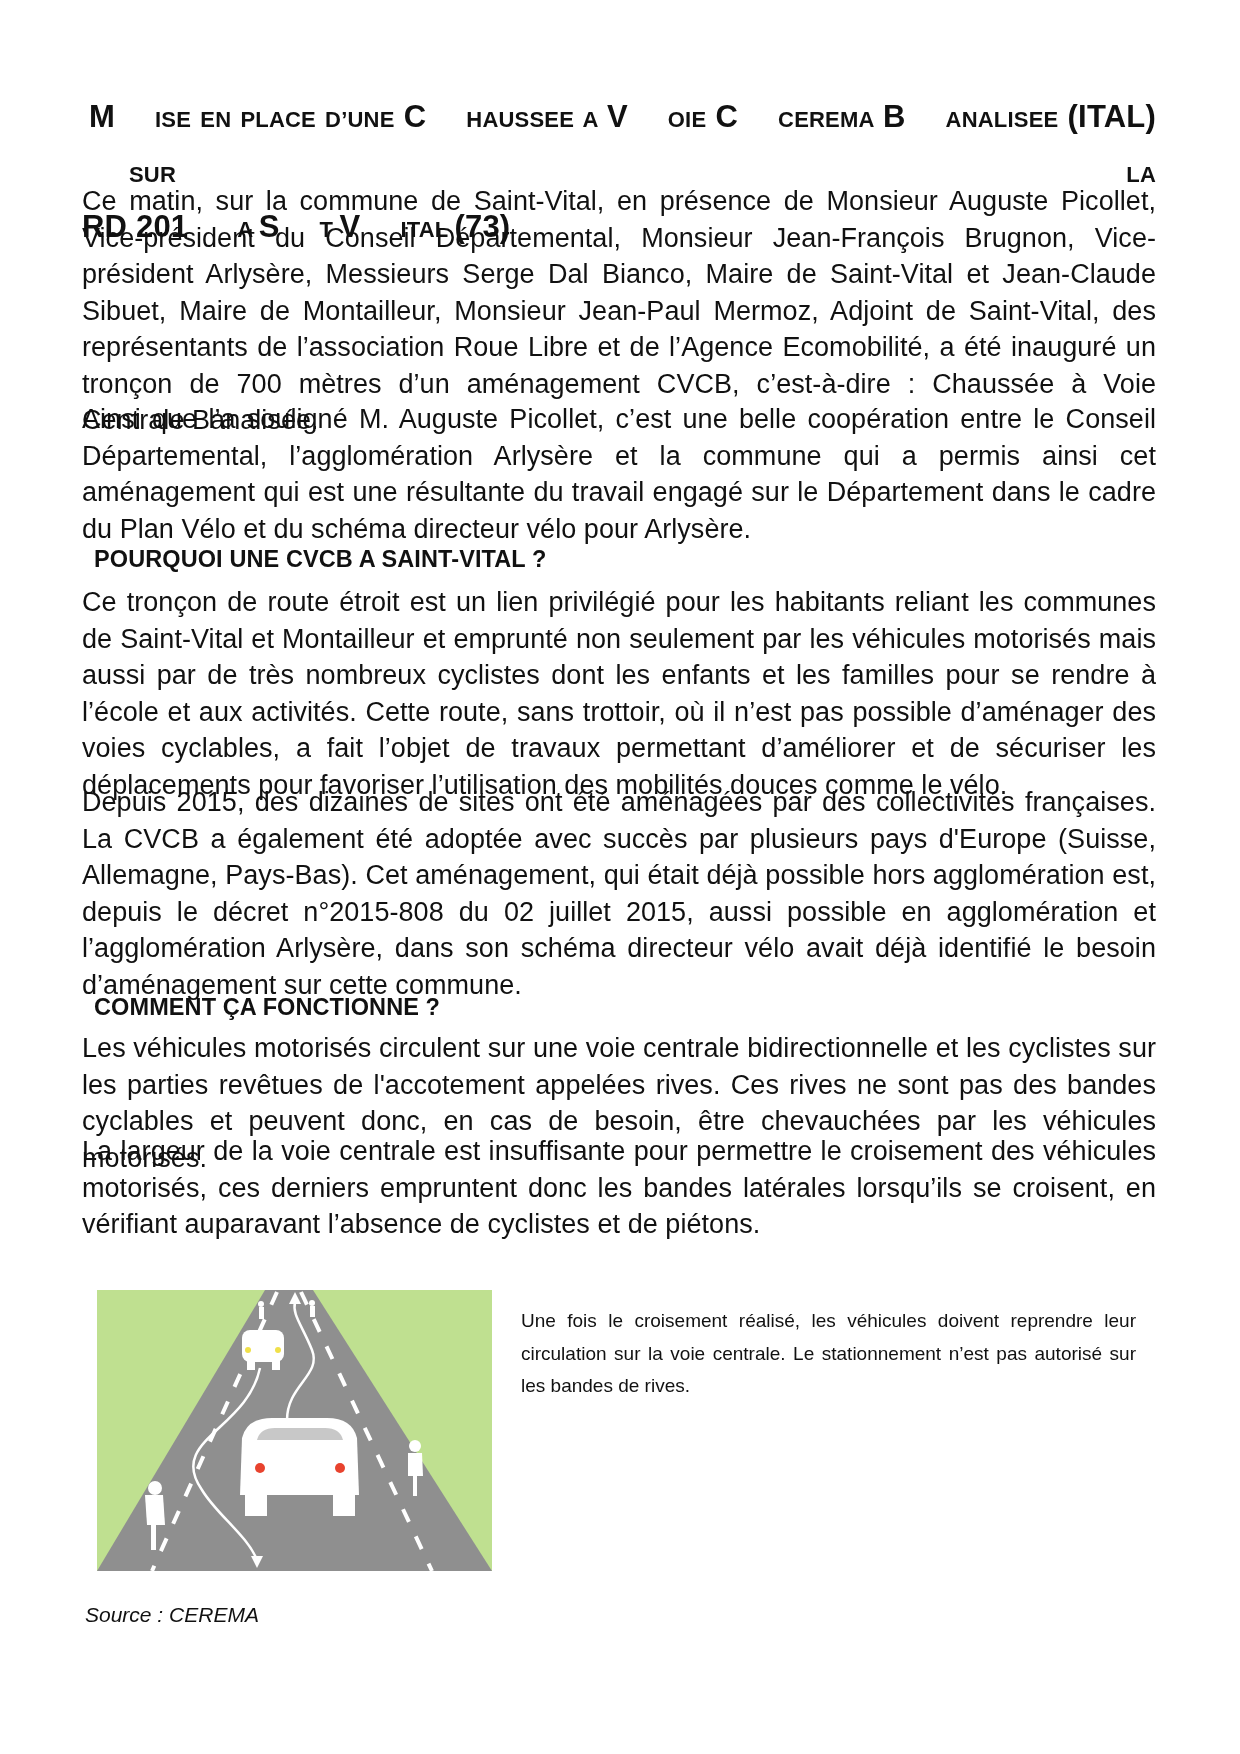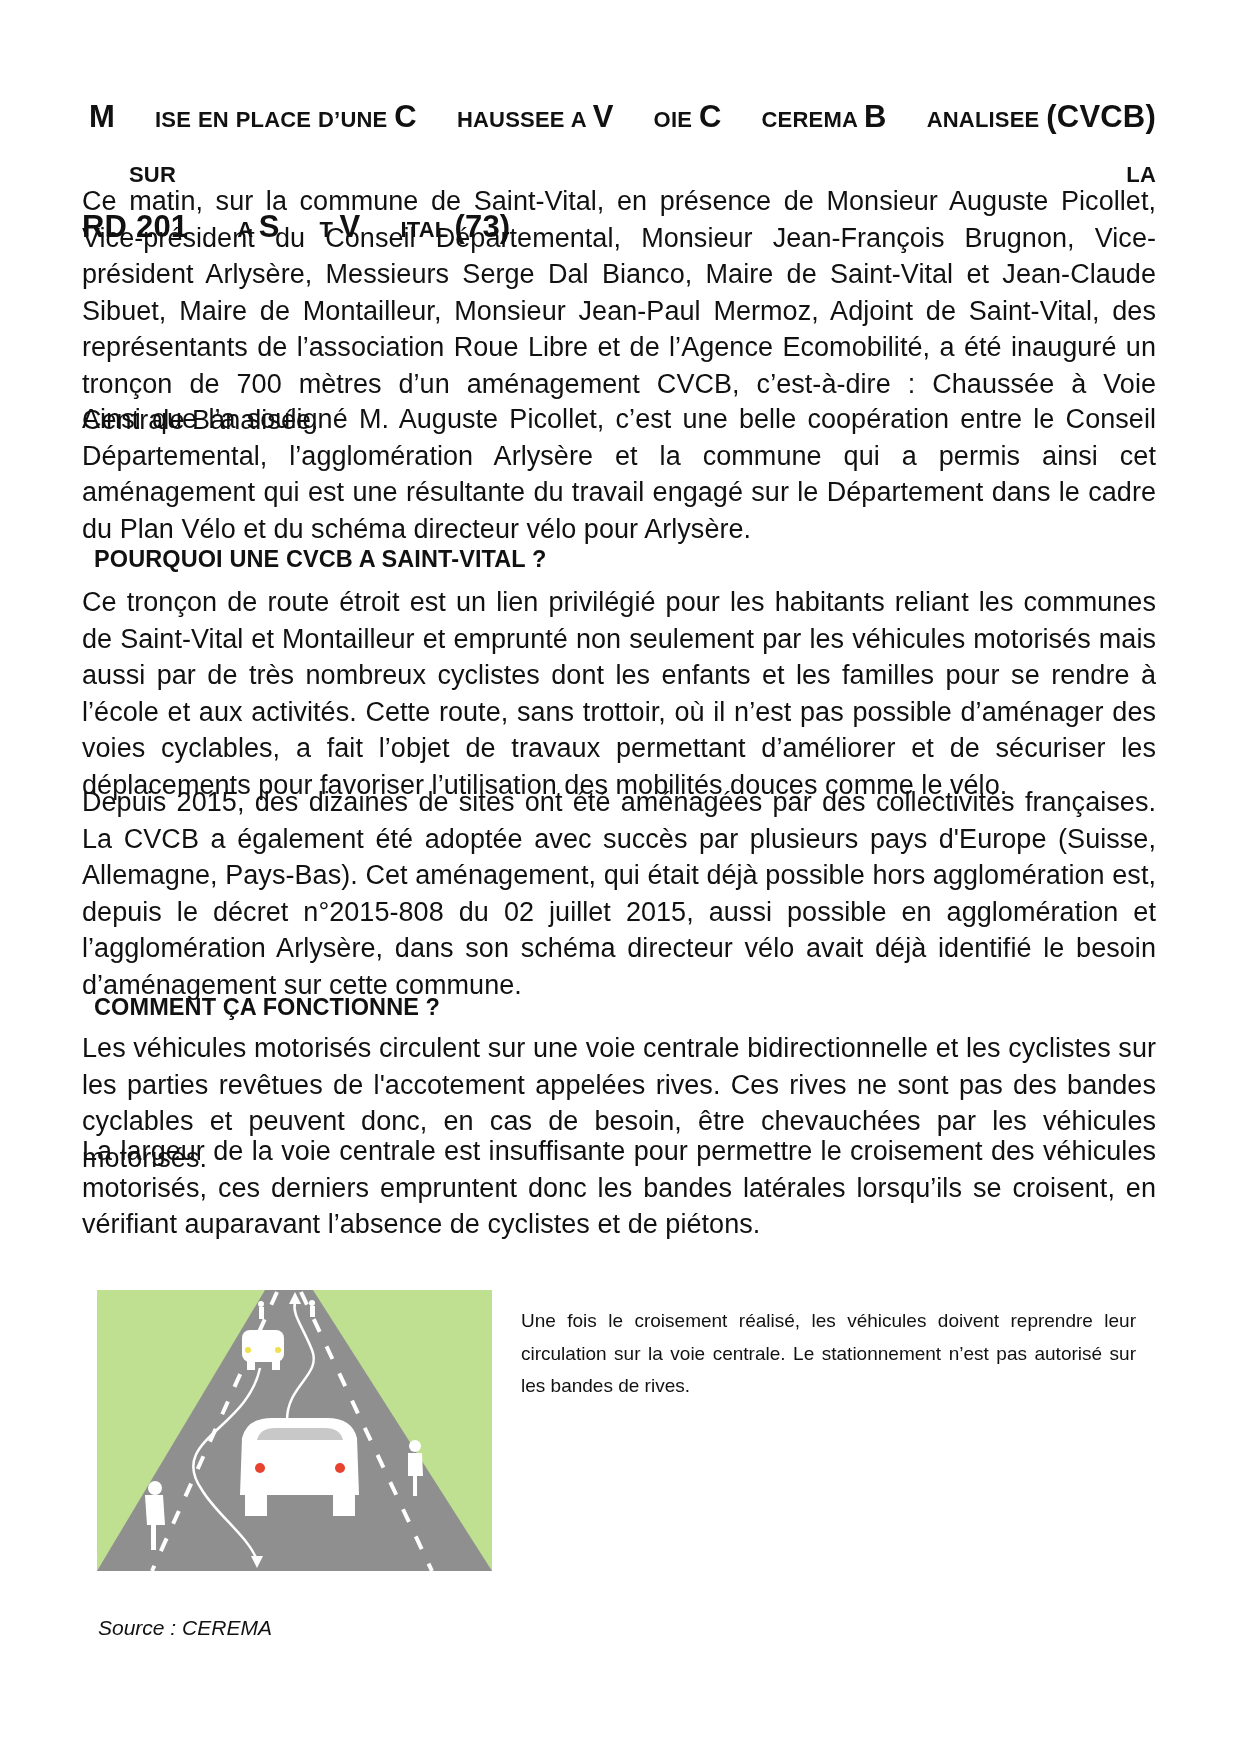--- a/index.html
+++ b/index.html
@@ -28,29 +28,29 @@
   .figure {
     position: absolute; left: 97px; top: 1290px; width: 395px; height: 281px;
   }
   .figure svg { display: block; }
   .side-text {
     position: absolute; left: 521px; top: 1305px; width: 615px;
     font-size: 19px; line-height: 32.5px; text-align: justify; margin: 0;
   }
   .source {
     position: absolute; left: 82px; top: 1597px;
-    font-style: italic; font-size: 21px; line-height: 30px; margin: 16px; text-align: center;
+    font-style: italic; font-size: 21px; line-height: 30px; margin: 3px; text-align: center;
   }
 </style>
 </head>
 <body>
 
 <div class="page">
   <h1 class="title">
-    <span class="l1" id="title-l1"><span>M</span><span class="sc">ISE EN PLACE D’UNE </span><span>C</span><span class="sc">HAUSSEE A </span><span>V</span><span class="sc">OIE </span><span>C</span><span class="sc">CEREMA </span><span>B</span><span class="sc">ANALISEE </span><span>(CVCB)  </span><span class="sc">SUR LA</span></span>
+    <span class="l1" id="title-l1"><span>M</span><span class="sc">ISE EN PLACE D’UNE </span><span>C</span><span class="sc">HAUSSEE A </span><span>V</span><span class="sc">OIE </span><span>C</span><span class="sc">CEREMA </span><span>B</span><span class="sc">ANALISEE </span><span>(ITAL)  </span><span class="sc">SUR LA</span></span>
     <span class="l2" id="title-l2"><span>RD 201 </span><span class="sc">A </span><span>S</span><span class="sc">T </span><span>V</span><span class="sc">ITAL </span><span>(73)</span></span>
   </h1>
 
   <p class="para" style="top:183px;">Ce matin, sur la commune de Saint-Vital, en présence de Monsieur Auguste Picollet, Vice-président du Conseil Départemental, Monsieur Jean-François Brugnon, Vice-président Arlysère, Messieurs Serge Dal Bianco, Maire de Saint-Vital et Jean-Claude Sibuet, Maire de Montailleur, Monsieur Jean-Paul Mermoz, Adjoint de Saint-Vital, des représentants de l’association Roue Libre et de l’Agence Ecomobilité, a été inauguré un tronçon de 700 mètres d’un aménagement CVCB, c’est-à-dire : Chaussée à Voie Centrale Banalisée.</p>
   <p class="para" style="top:401px;">Ainsi que l’a souligné M. Auguste Picollet, c’est une belle coopération entre le Conseil Départemental, l’agglomération Arlysère et la commune qui a permis ainsi cet aménagement qui est une résultante du travail engagé sur le Département dans le cadre du Plan Vélo et du schéma directeur vélo pour Arlysère.</p>
 
   <h2 class="h2" style="top:532px;">POURQUOI UNE CVCB A SAINT-VITAL ?</h2>
   <p class="para" style="top:584px;">Ce tronçon de route étroit est un lien privilégié pour les habitants reliant les communes de Saint-Vital et Montailleur et emprunté non seulement par les véhicules motorisés mais aussi par de très nombreux cy­clistes dont les enfants et les familles pour se rendre à l’école et aux activités. Cette route, sans trottoir, où il n’est pas possible d’aménager des voies cyclables, a fait l’objet de travaux permettant d’améliorer et de sécuriser les déplacements pour favoriser l’utilisation des mobilités douces comme le vélo.</p>
   <p class="para" style="top:784px;">Depuis 2015, des dizaines de sites ont été aménagées par des collectivités françaises. La CVCB a égale­ment été adoptée avec succès par plusieurs pays d'Europe (Suisse, Allemagne, Pays-Bas). Cet aménage­ment, qui était déjà possible hors agglomération est, depuis le décret n°2015-808 du 02 juillet 2015, aussi possible en agglomération et l’agglomération Arlysère, dans son schéma directeur vélo avait déjà identifié le besoin d’aménagement sur cette commune.</p>
 

